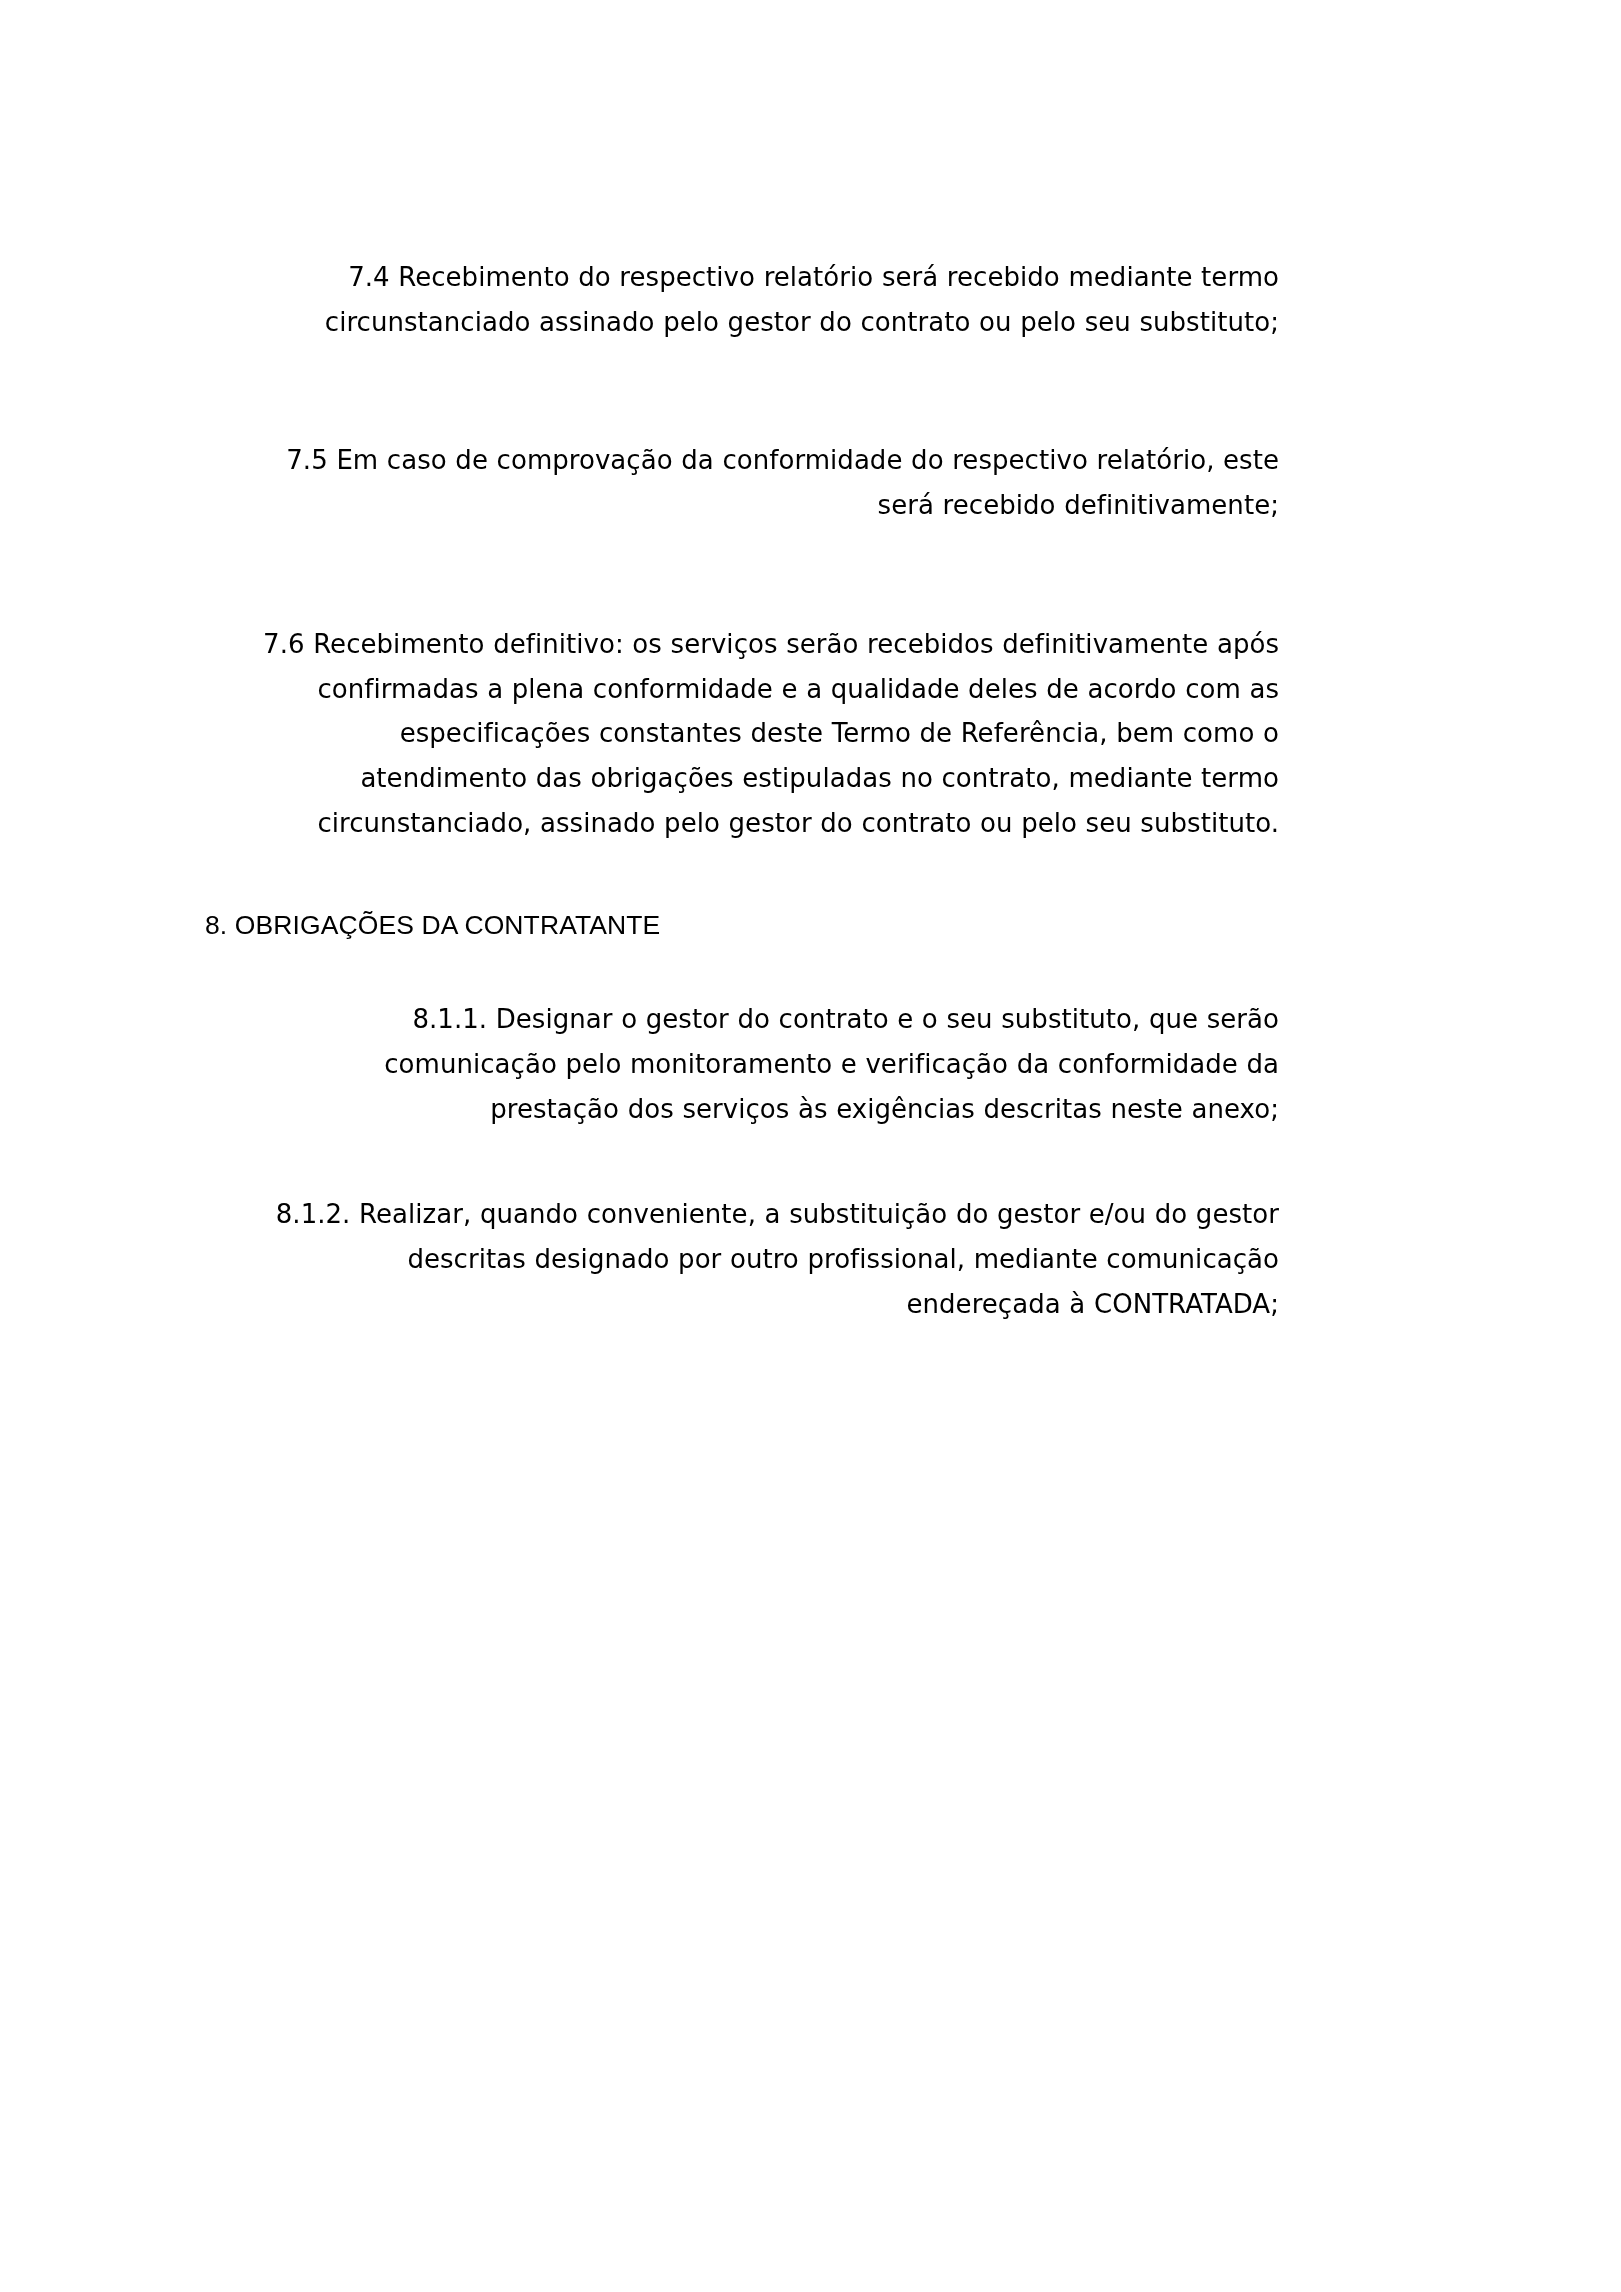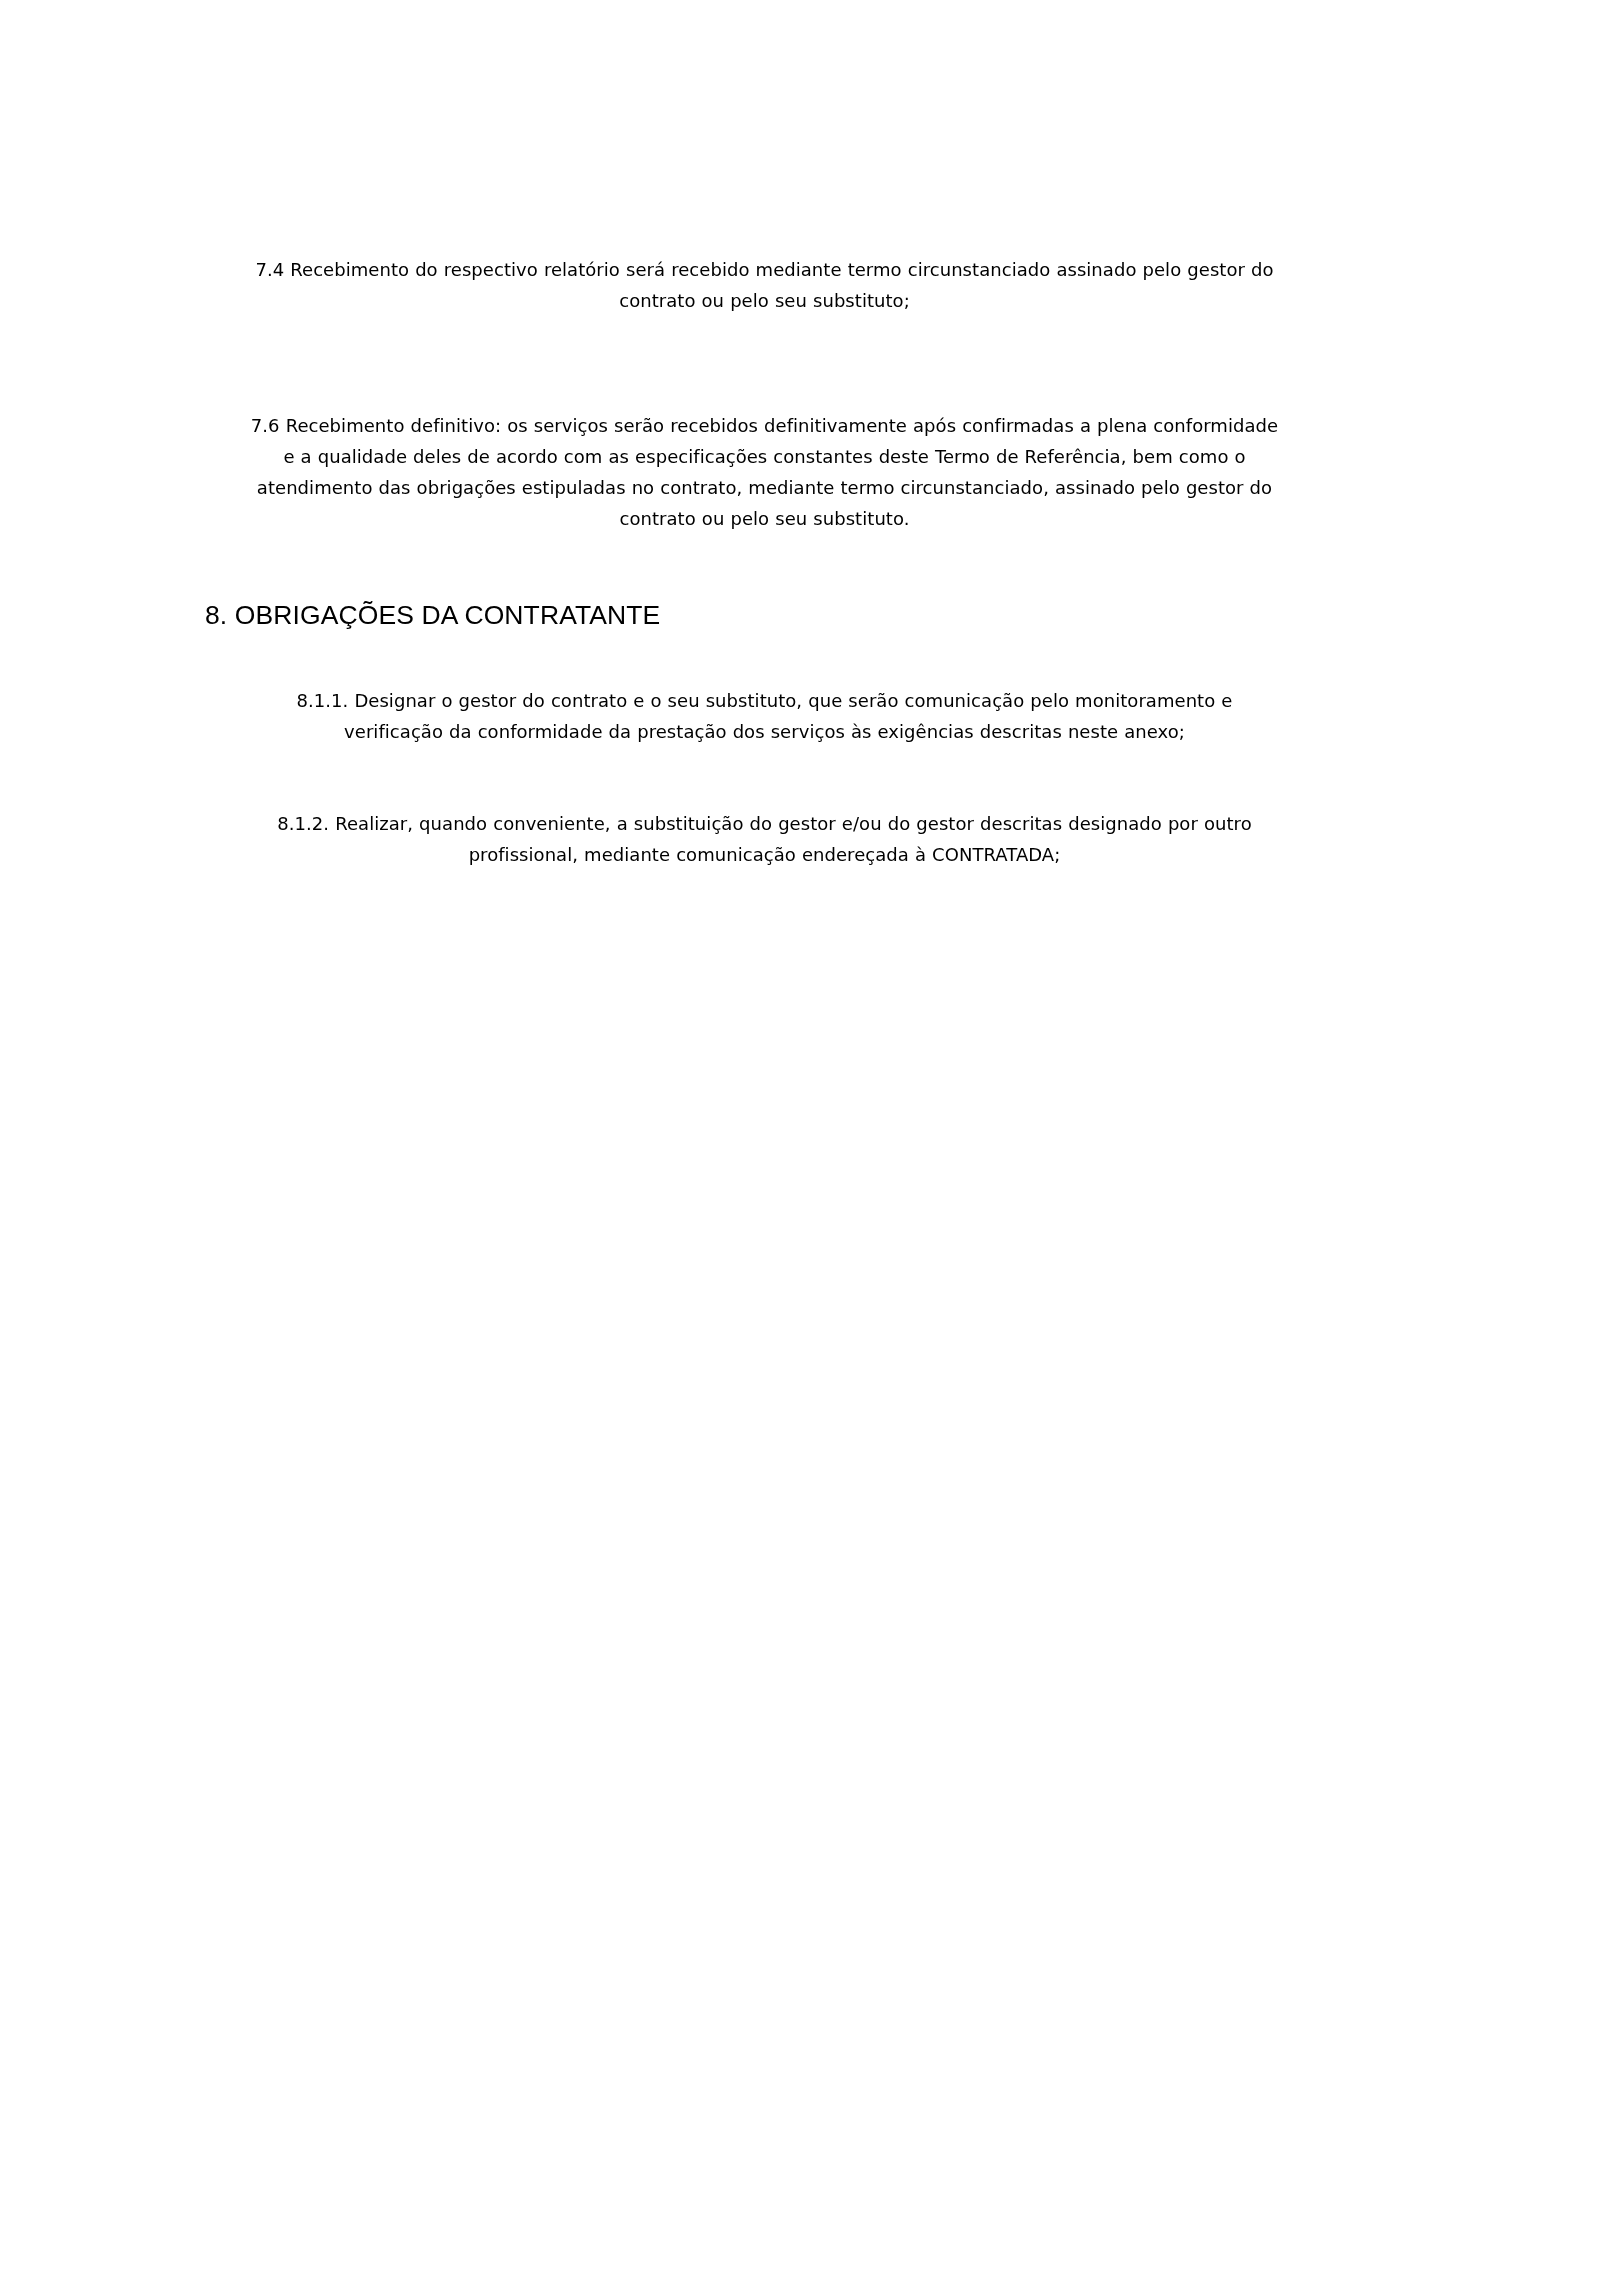--- a/index.html
+++ b/index.html
@@ -19,23 +19,23 @@
     width: 1621px;
     height: 2293px;
     box-sizing: border-box;
     padding: 255px 225px 157px 250px;
     background: #ffffff;
   }
   .doc-body {
     display: block;
   }
   .para {
-    font-size: 18px;
+    font-size: 26px;
     line-height: 1.72;
-    text-align: center;
+    text-align: right;
     margin: 0 0 61px 0;
     letter-spacing: 0.05px;
     word-spacing: 0.3px;
     max-width: 1029px;
   }
   .para.gap-large {
     margin-bottom: 94px;
   }
   .heading {
     font-family: "Liberation Sans", sans-serif;
@@ -47,20 +47,21 @@
   }
 </style>
 </head>
 <body>
 
 <div class="page">
   <div class="doc-body">
 
     <p class="para gap-large">7.4 Recebimento do respectivo relatório será recebido mediante termo circunstanciado assinado pelo gestor do contrato ou pelo seu substituto;</p>
 
+    <p class="para gap-large">7.5 Em caso de comprovação da conformidade do respectivo relatório, este será recebido definitivamente;</p>
 
     <p class="para">7.6 Recebimento definitivo: os serviços serão recebidos definitivamente após confirmadas a plena conformidade e a qualidade deles de acordo com as especificações constantes deste Termo de Referência, bem como o atendimento das obrigações estipuladas  no contrato, mediante termo circunstanciado, assinado pelo gestor do contrato ou pelo seu substituto.</p>
 
     <h2 class="heading">8. OBRIGAÇÕES DA CONTRATANTE</h2>
 
 
     <p class="para">8.1.1. Designar o gestor do contrato e o seu substituto, que serão comunicação pelo monitoramento e verificação da conformidade da prestação dos serviços às exigências descritas neste anexo;</p>
 
     <p class="para">8.1.2. Realizar, quando conveniente, a substituição do gestor e/ou do gestor descritas designado por outro profissional, mediante comunicação endereçada à CONTRATADA;</p>
 

